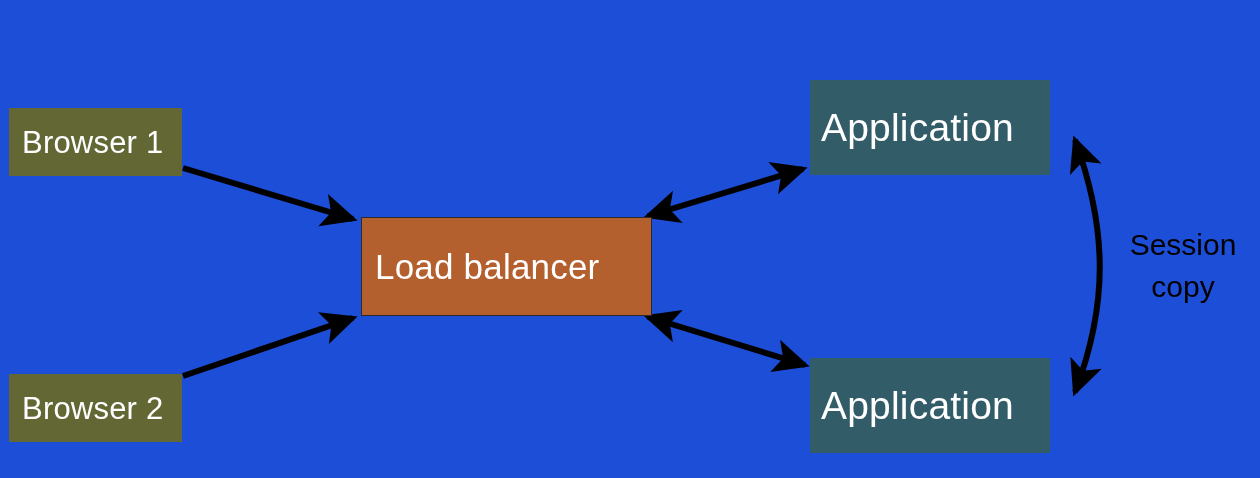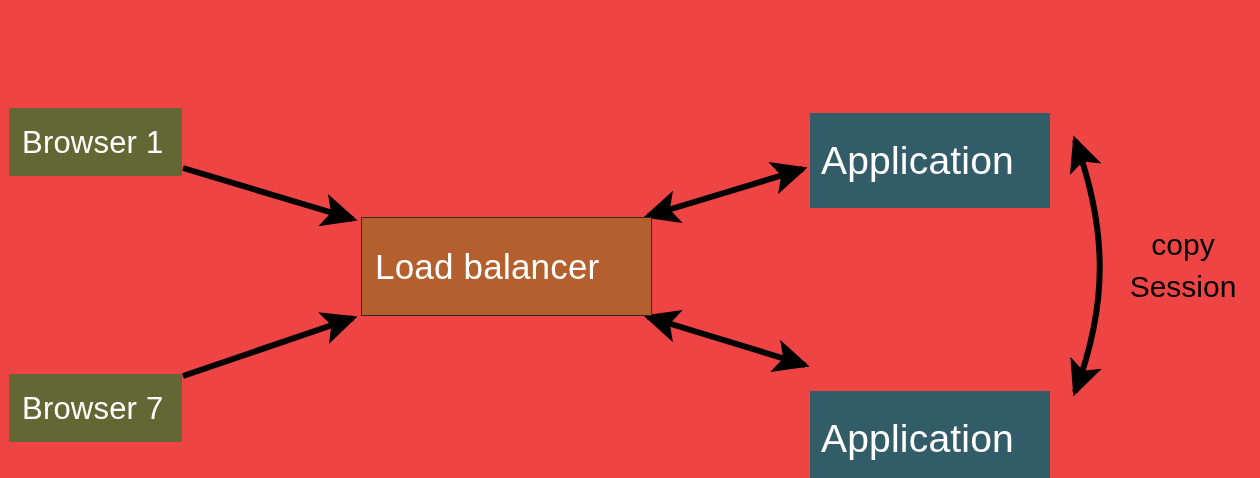--- a/index.html
+++ b/index.html
@@ -31,21 +31,20 @@
     white-space: nowrap;
     line-height: 1;
   }
   .node-browser {
     font-size: 31px;
     padding-left: 13px;
   }
   .node-app {
     font-size: 39px;
     padding-left: 11px;
-    margin-top: 33px;
   }
   .node-lb {
     font-size: 35px;
     padding-left: 13px;
     border: 1.5px solid #2b2b2b;
   }
   #browser1 { left: 9px;   top: 108px; width: 173px; height: 68px; }
   #browser2 { left: 9px;   top: 374px; width: 173px; height: 68px; }
   #loadbalancer { left: 361px; top: 217px; width: 291px; height: 99px; }
   #app1 { left: 810px; top: 80px;  width: 240px; height: 95px; }
@@ -67,21 +66,21 @@
     text-align: center;
     color: #000000;
     font-size: 30px;
     line-height: 42px;
     font-family: "Liberation Sans", sans-serif;
   }
 </style>
 </head>
 <body>
 
-<div id="canvas" style="background: #ef4444;">
+<div id="canvas" style="background: #1d4ed8;">
 
   <svg id="edges" viewBox="0 0 1260 478" width="1260" height="478" xmlns="http://www.w3.org/2000/svg">
     <defs>
       <marker id="ah-end" markerWidth="7" markerHeight="7" refX="5.4" refY="3.0" orient="auto" markerUnits="strokeWidth">
         <path d="M0.2,0.2 L6.2,3.0 L0.2,5.8 L1.6,3.0 Z" fill="#000000"></path>
       </marker>
       <marker id="ah-start" markerWidth="7" markerHeight="7" refX="5.4" refY="3.0" orient="auto-start-reverse" markerUnits="strokeWidth">
         <path d="M0.2,0.2 L6.2,3.0 L0.2,5.8 L1.6,3.0 Z" fill="#000000"></path>
       </marker>
     </defs>
@@ -95,33 +94,33 @@
     <line x1="648" y1="317" x2="805" y2="365" stroke="#000000" stroke-width="6" stroke-linecap="butt" marker-start="url(#ah-start)" marker-end="url(#ah-end)"></line>
 
     <path d="M1075,140 C1108,230 1108,305 1075,392" fill="none" stroke="#000000" stroke-width="6" stroke-linecap="butt" marker-start="url(#ah-start)" marker-end="url(#ah-end)"></path>
   </svg>
 
   <div class="node node-browser" id="browser1" style="background: rgb(98, 103, 52); color: rgb(255, 255, 255);">
     <span>Browser 1</span>
   </div>
 
   <div class="node node-browser" id="browser2" style="background: rgb(98, 103, 52); color: rgb(255, 255, 255);">
-    <span>Browser 7</span>
+    <span>Browser 2</span>
   </div>
 
   <div class="node node-lb" id="loadbalancer" style="background: rgb(179, 95, 46); color: rgb(255, 255, 255); border-color: rgb(43, 43, 43);">
     <span>Load balancer</span>
   </div>
 
   <div class="node node-app" id="app1" style="background: rgb(50, 92, 104); color: rgb(255, 255, 255);">
     <span>Application</span>
   </div>
 
   <div class="node node-app" id="app2" style="background: rgb(50, 92, 104); color: rgb(255, 255, 255);">
     <span>Application</span>
   </div>
 
   <div class="session-label">
+    <div>Session</div>
     <div>copy</div>
-    <div>Session</div>
   </div>
 
 </div>
 
 </body></html>

